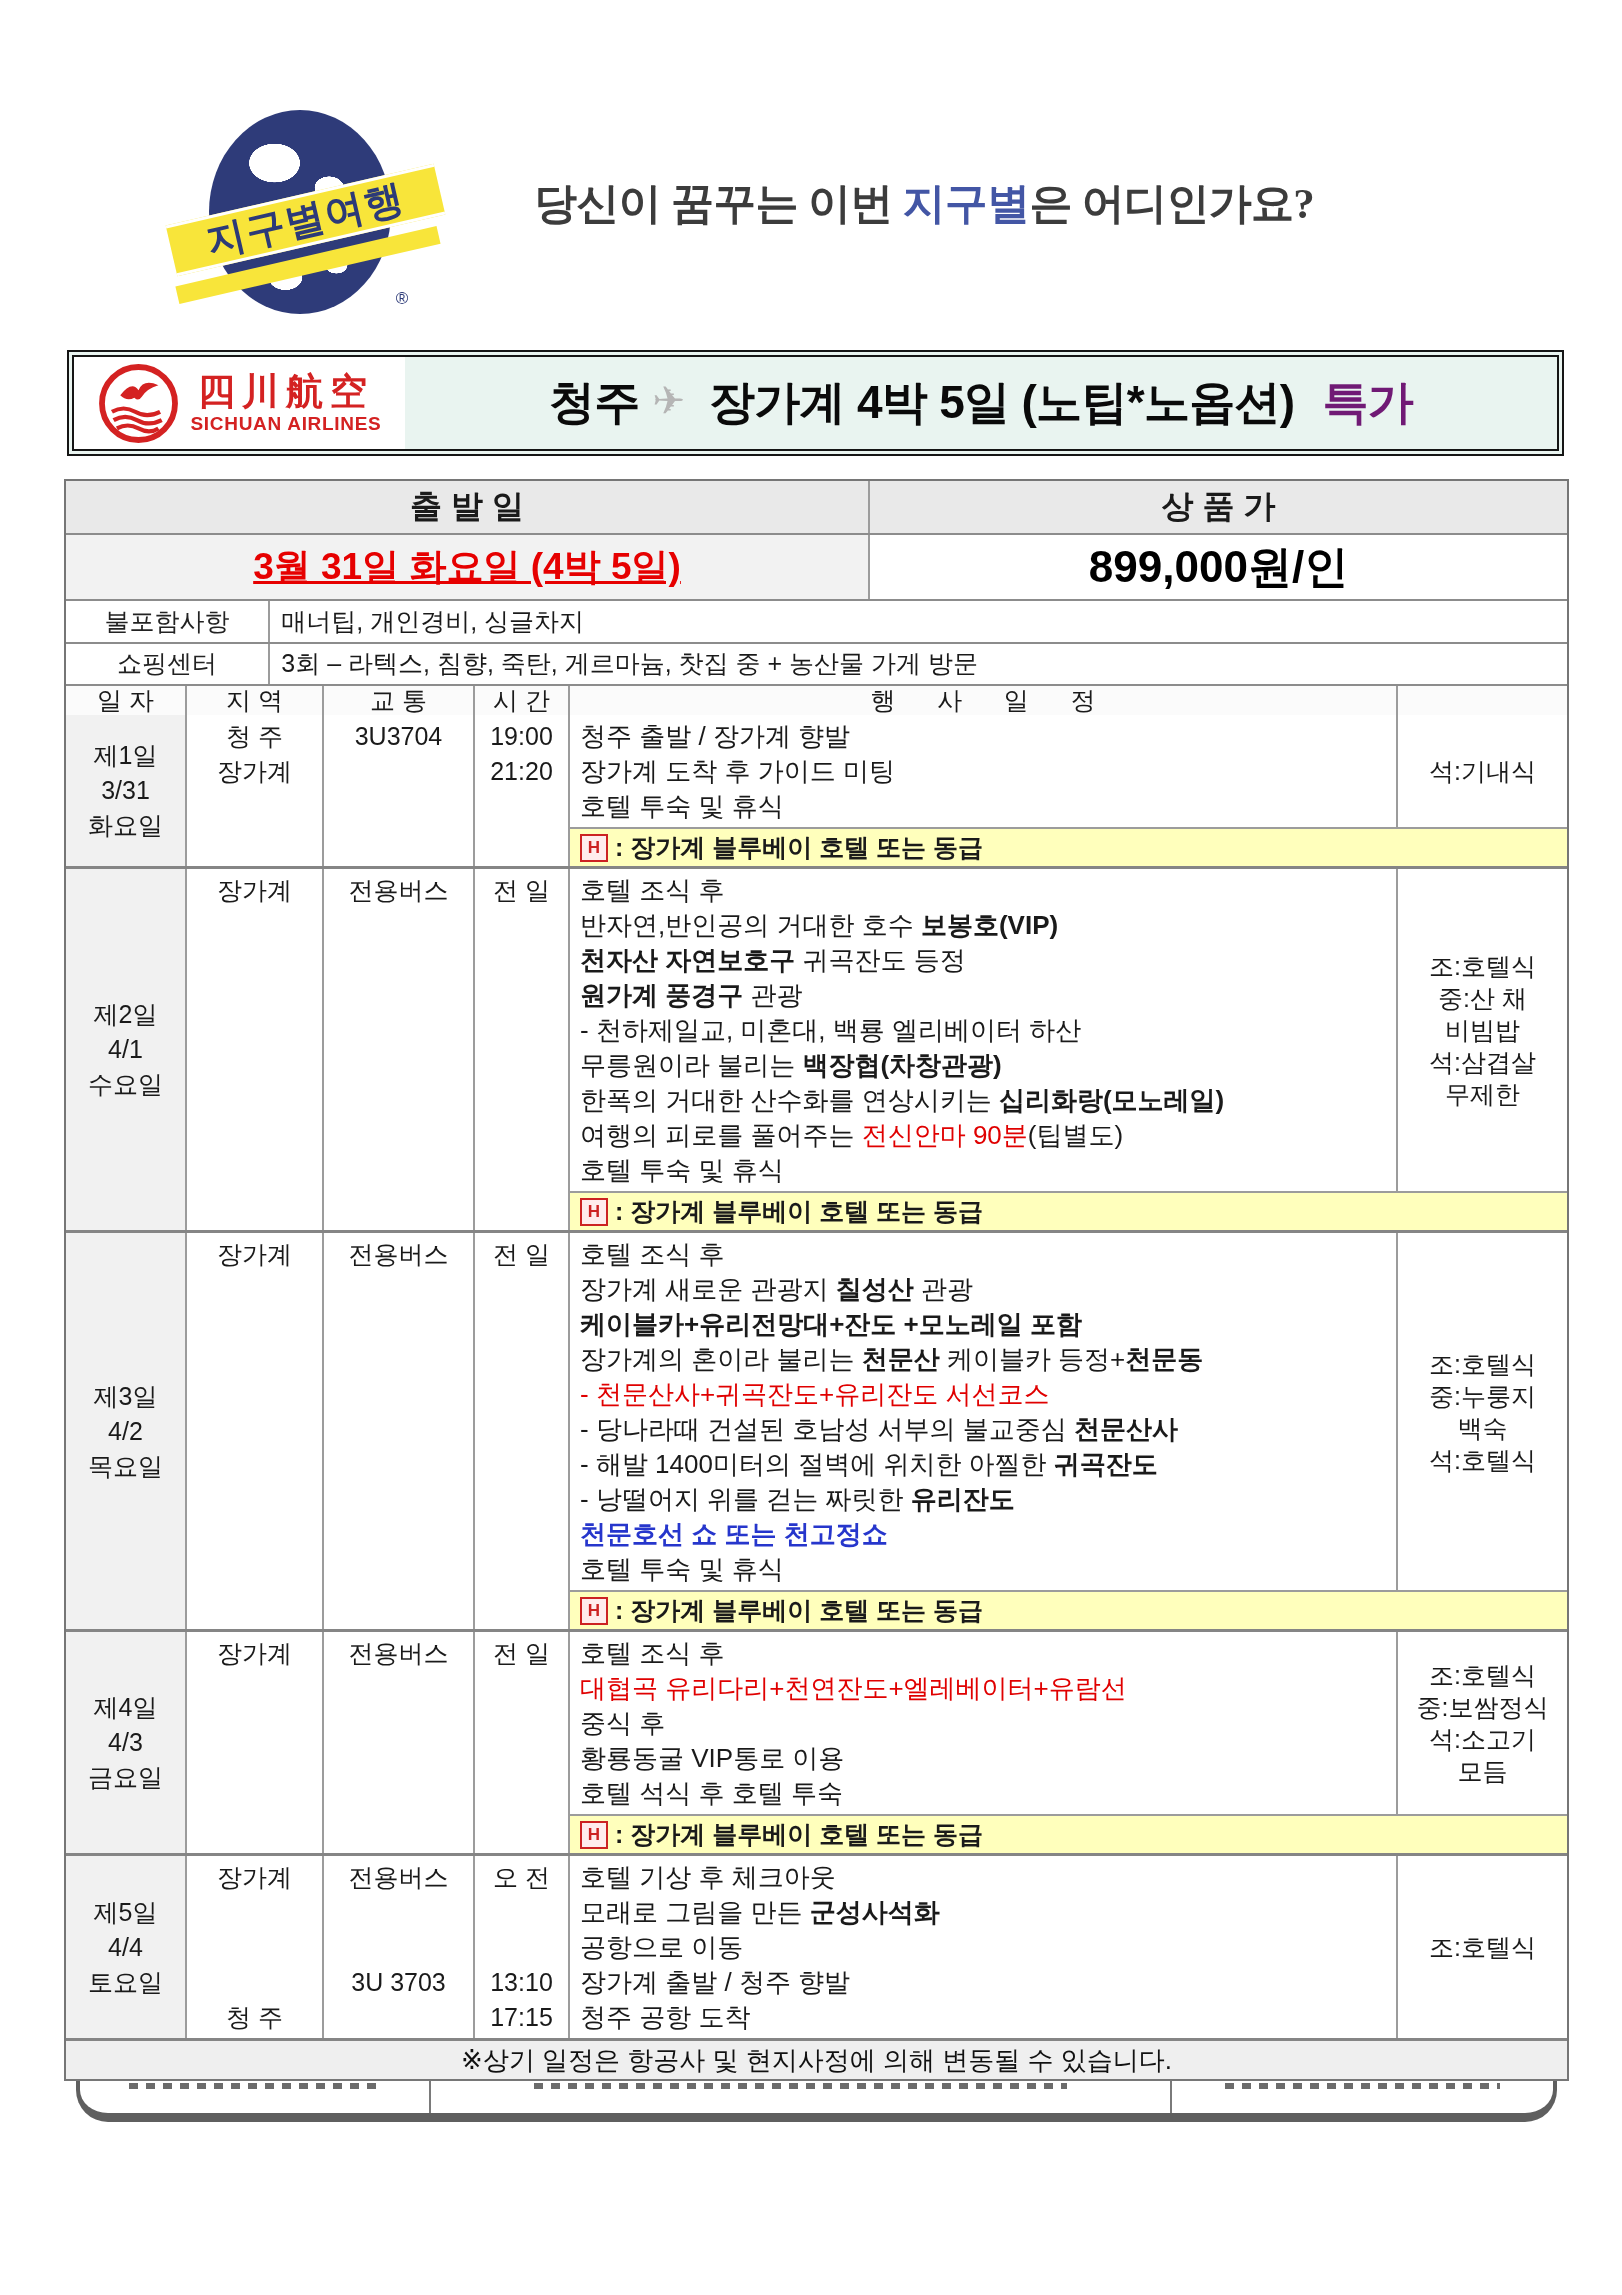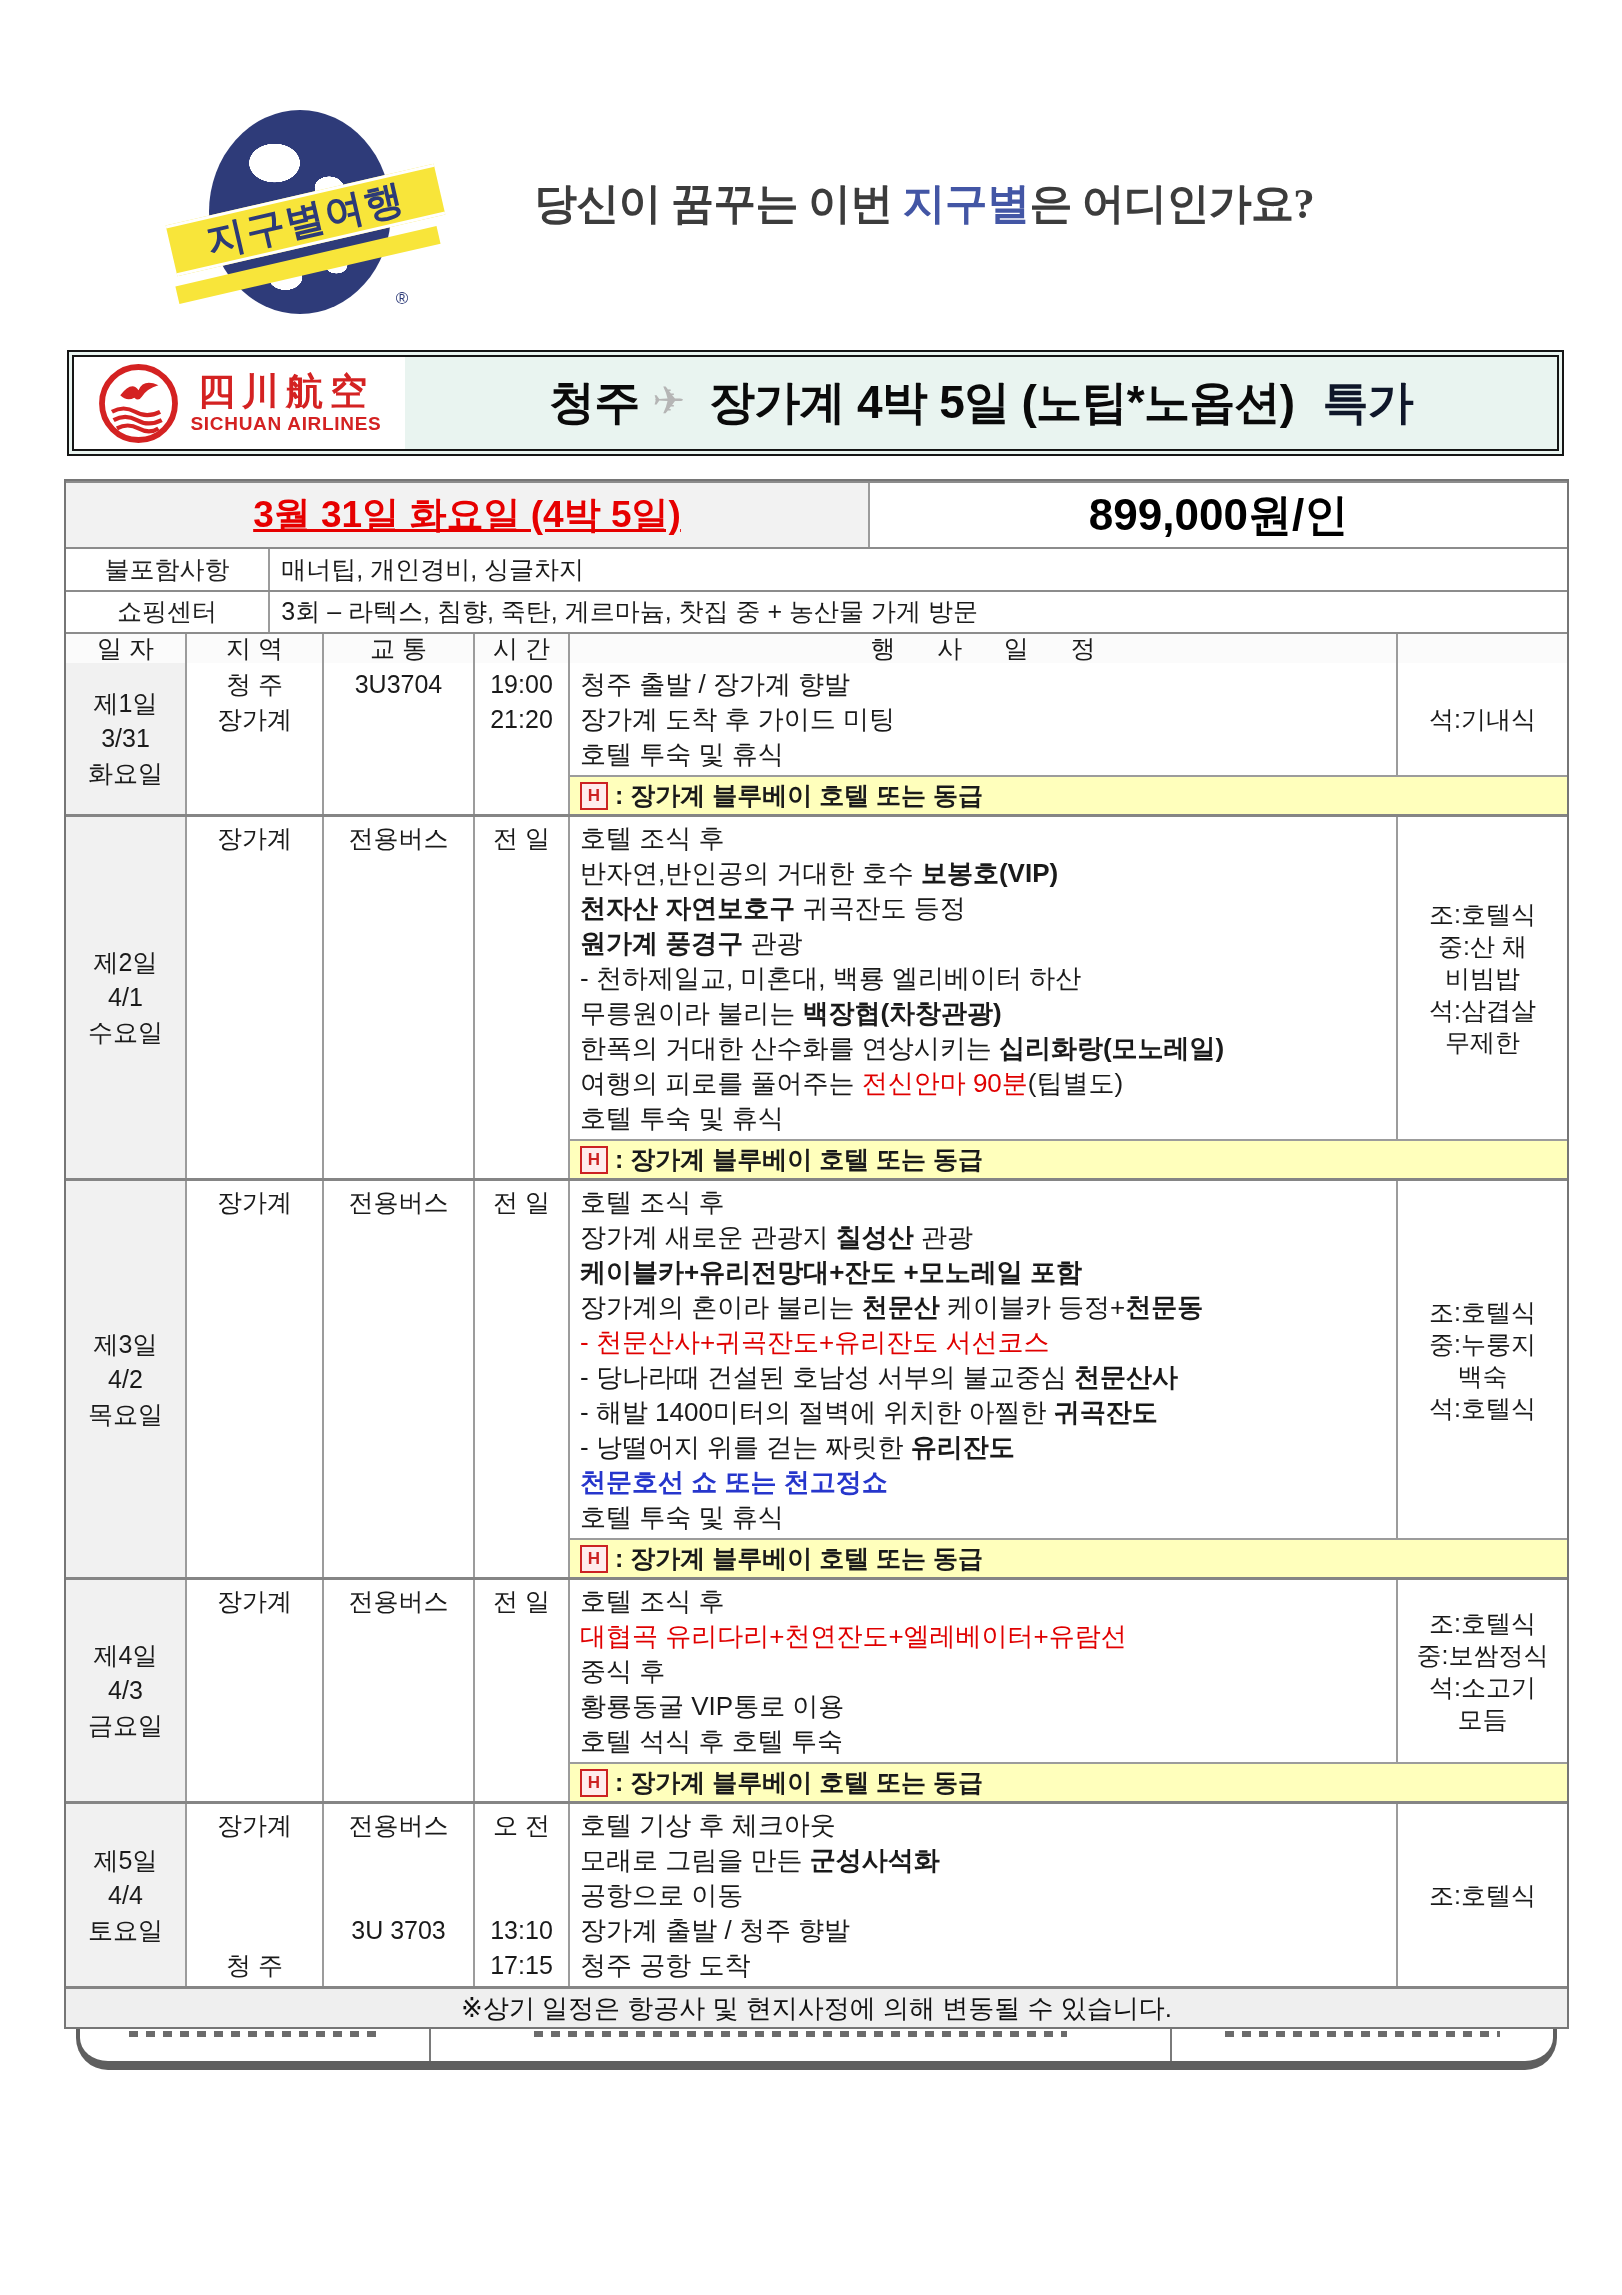--- a/index.html
+++ b/index.html
@@ -30,21 +30,21 @@
   .banner{position:absolute;left:67px;top:350px;width:1497px;height:106px;box-sizing:border-box;
     border:7px double #151515;background:#e9f4f0;display:flex;align-items:stretch;}
   .banner-logo{width:331px;background:#ffffff;display:flex;align-items:center;justify-content:center;gap:10px;}
   .emblem{width:83px;height:83px;flex:0 0 auto;}
   .airline-txt{display:flex;flex-direction:column;align-items:center;line-height:1;}
   .airline-cn{font-size:37px;color:#d42222;font-weight:700;letter-spacing:7px;white-space:nowrap;}
   .airline-en{font-size:19px;color:#d42222;font-weight:800;letter-spacing:0.7px;margin-top:4.2px;white-space:nowrap;}
   .banner-title{flex:1;display:flex;align-items:center;justify-content:center;font-size:46px;font-weight:800;
     color:#0a0a0a;white-space:pre;letter-spacing:-0.7px;}
   .banner-title .plane{color:#b5b5b5;font-weight:400;font-size:39px;margin:0 12.7px;display:inline-block;transform:translateY(-2.8px);}
-  .banner-title .deal{color:#0f172a;margin-left:16px;}
+  .banner-title .deal{color:#701a75;margin-left:16px;}
 
   
   .sheet{position:absolute;left:64px;top:479px;width:1505px;}
   .itin{box-sizing:border-box;width:1505px;border:2.8px solid #767676;background:#ffffff;}
   .trow{display:flex;box-sizing:border-box;}
   .cell{box-sizing:border-box;border-right:2.1px solid #9c9c9c;}
   .cell:last-child{border-right:none;}
   .sep{border-top:2.8px solid #8c8c8c;}
 
   .hdr-row{height:52px;background:#e9e9e9;}
@@ -128,20 +128,24 @@
       <span class="airline-cn">四川航空</span>
       <span class="airline-en">SICHUAN AIRLINES</span>
     </div>
   </div>
   <div class="banner-title"><span>청주</span><span class="plane">✈</span><span> 장가계 4박 5일 (노팁*노옵션) </span><span class="deal">특가</span></div>
 </div>
 
 <div class="sheet">
   <div class="itin">
 
+    <div class="trow hdr-row">
+      <div class="cell hdr-cell hdr-dep">출 발 일</div>
+      <div class="cell hdr-cell hdr-price">상 품 가</div>
+    </div>
 
     <div class="trow val-row sep">
       <div class="cell dep-val">3월 31일 화요일 (4박 5일)</div>
       <div class="cell price-val">899,000원/인</div>
     </div>
 
 
     <div class="trow info-row-2 sep">
       <div class="cell info-label">불포함사항</div>
       <div class="cell info-value">매너팁, 개인경비, 싱글차지</div>

